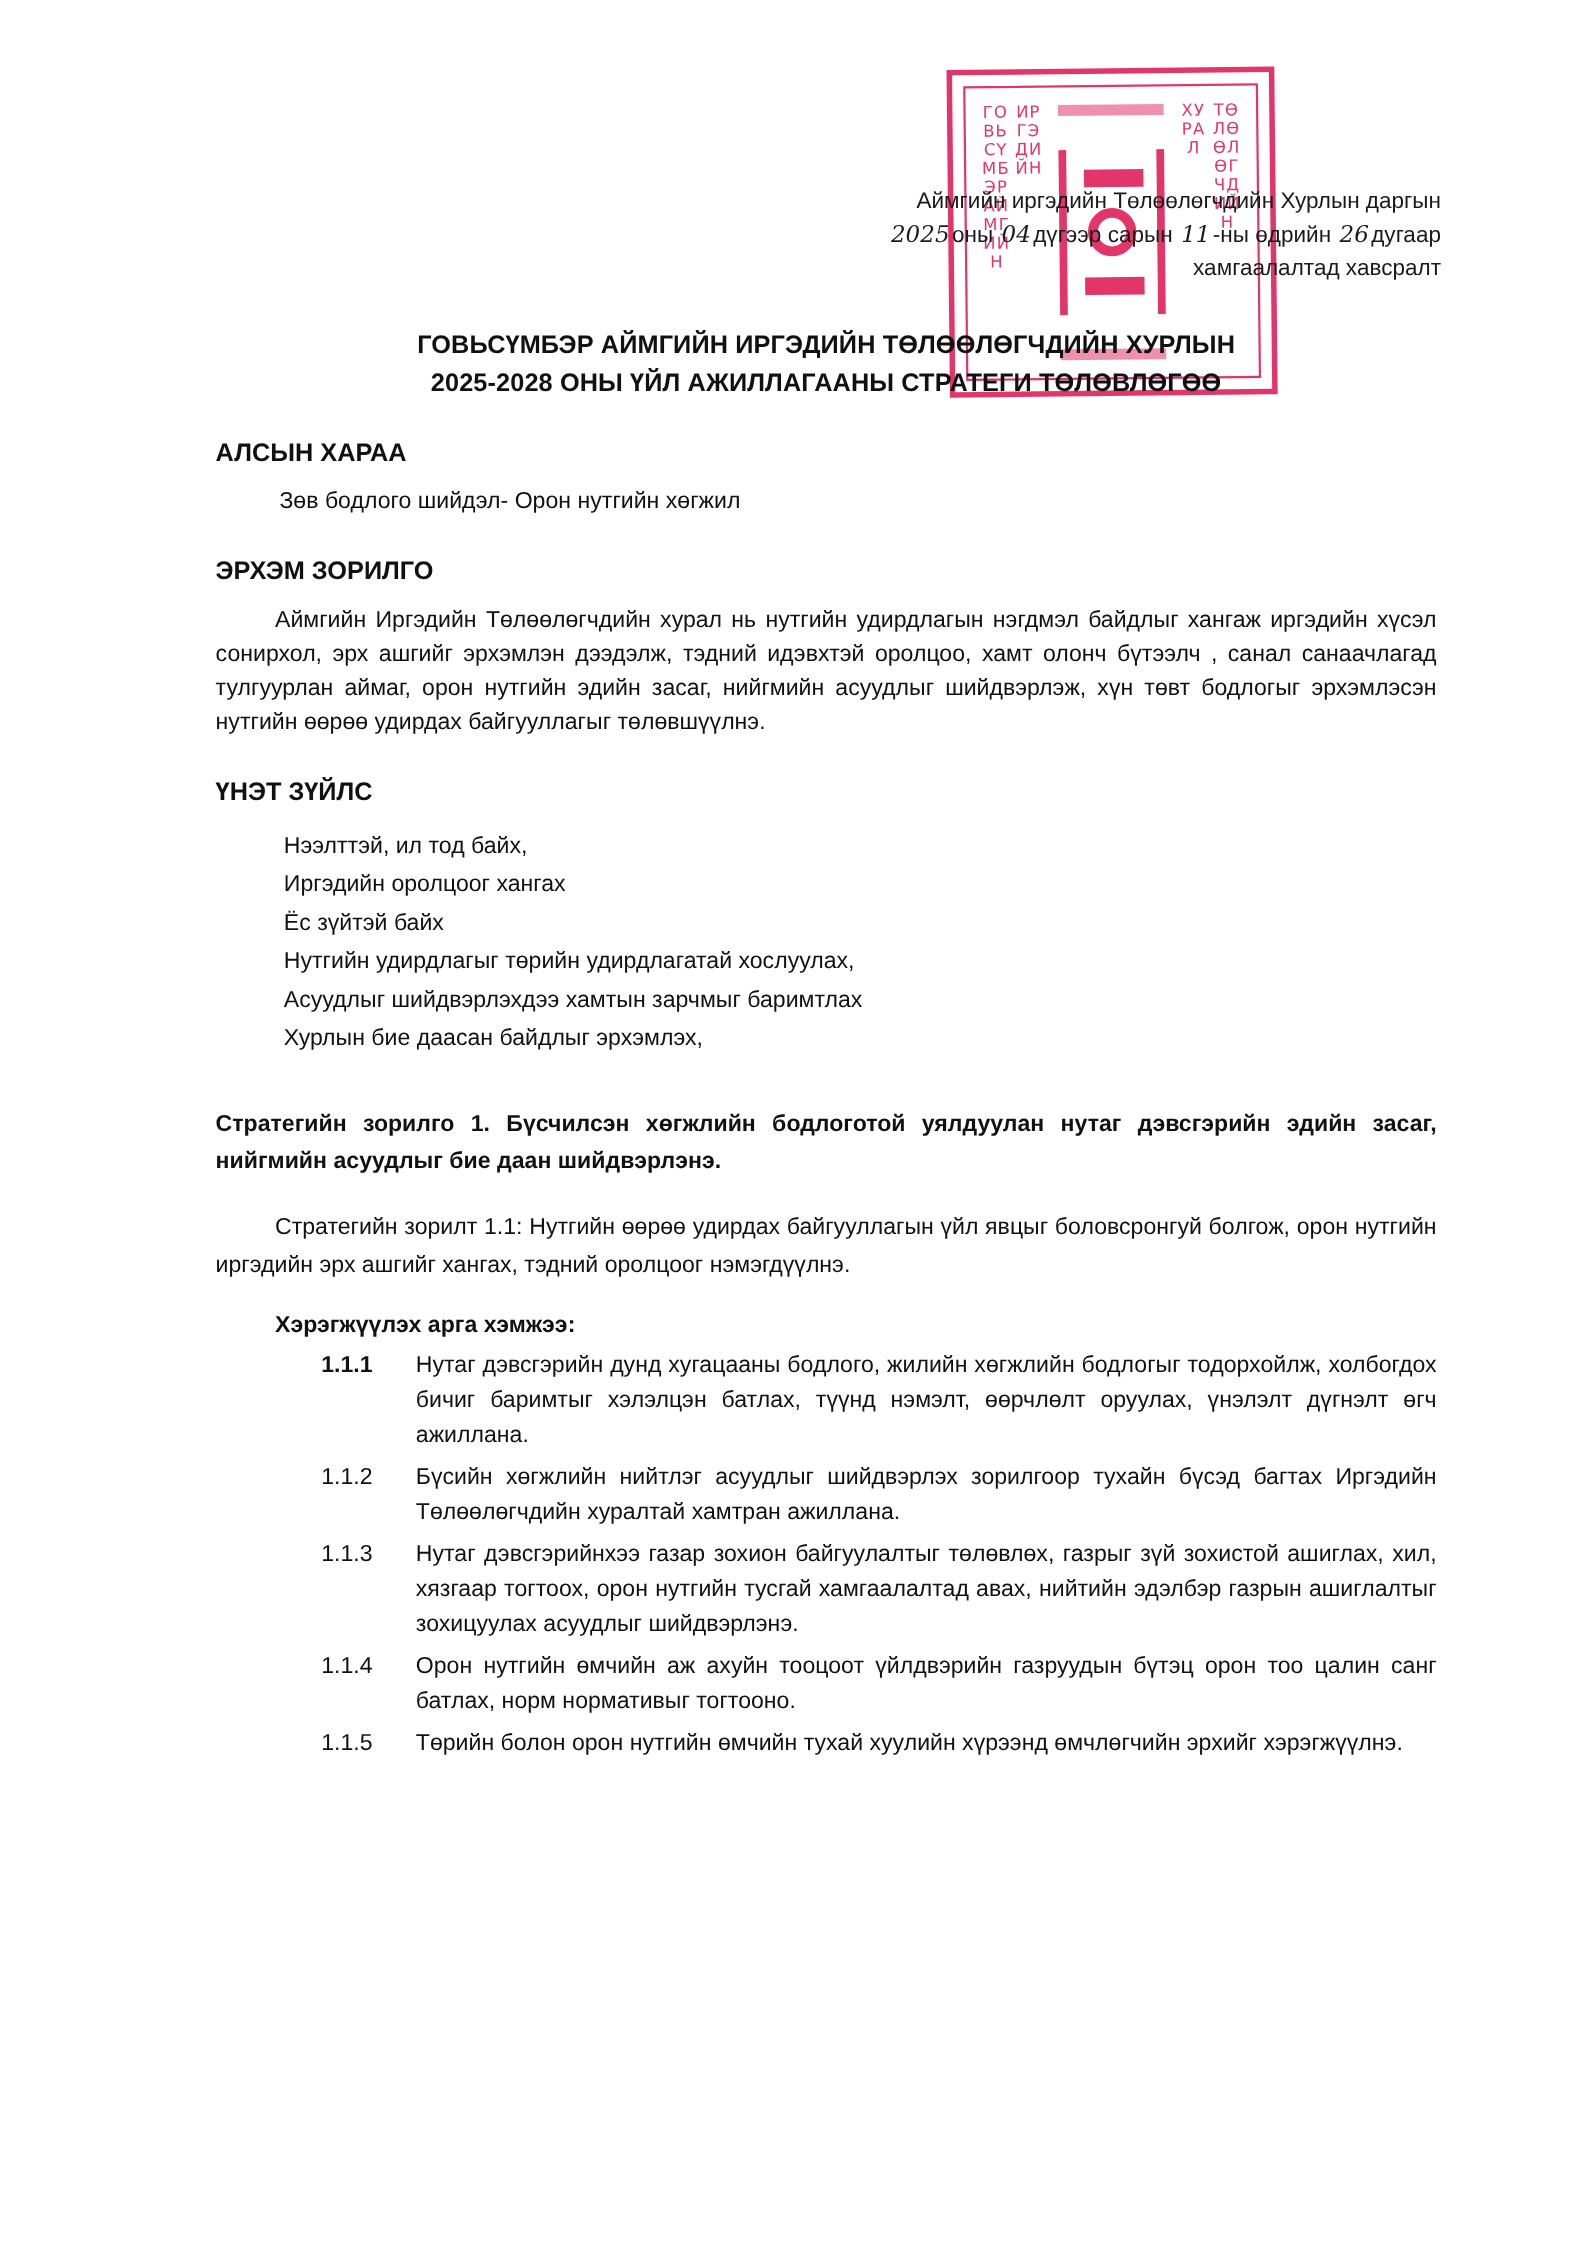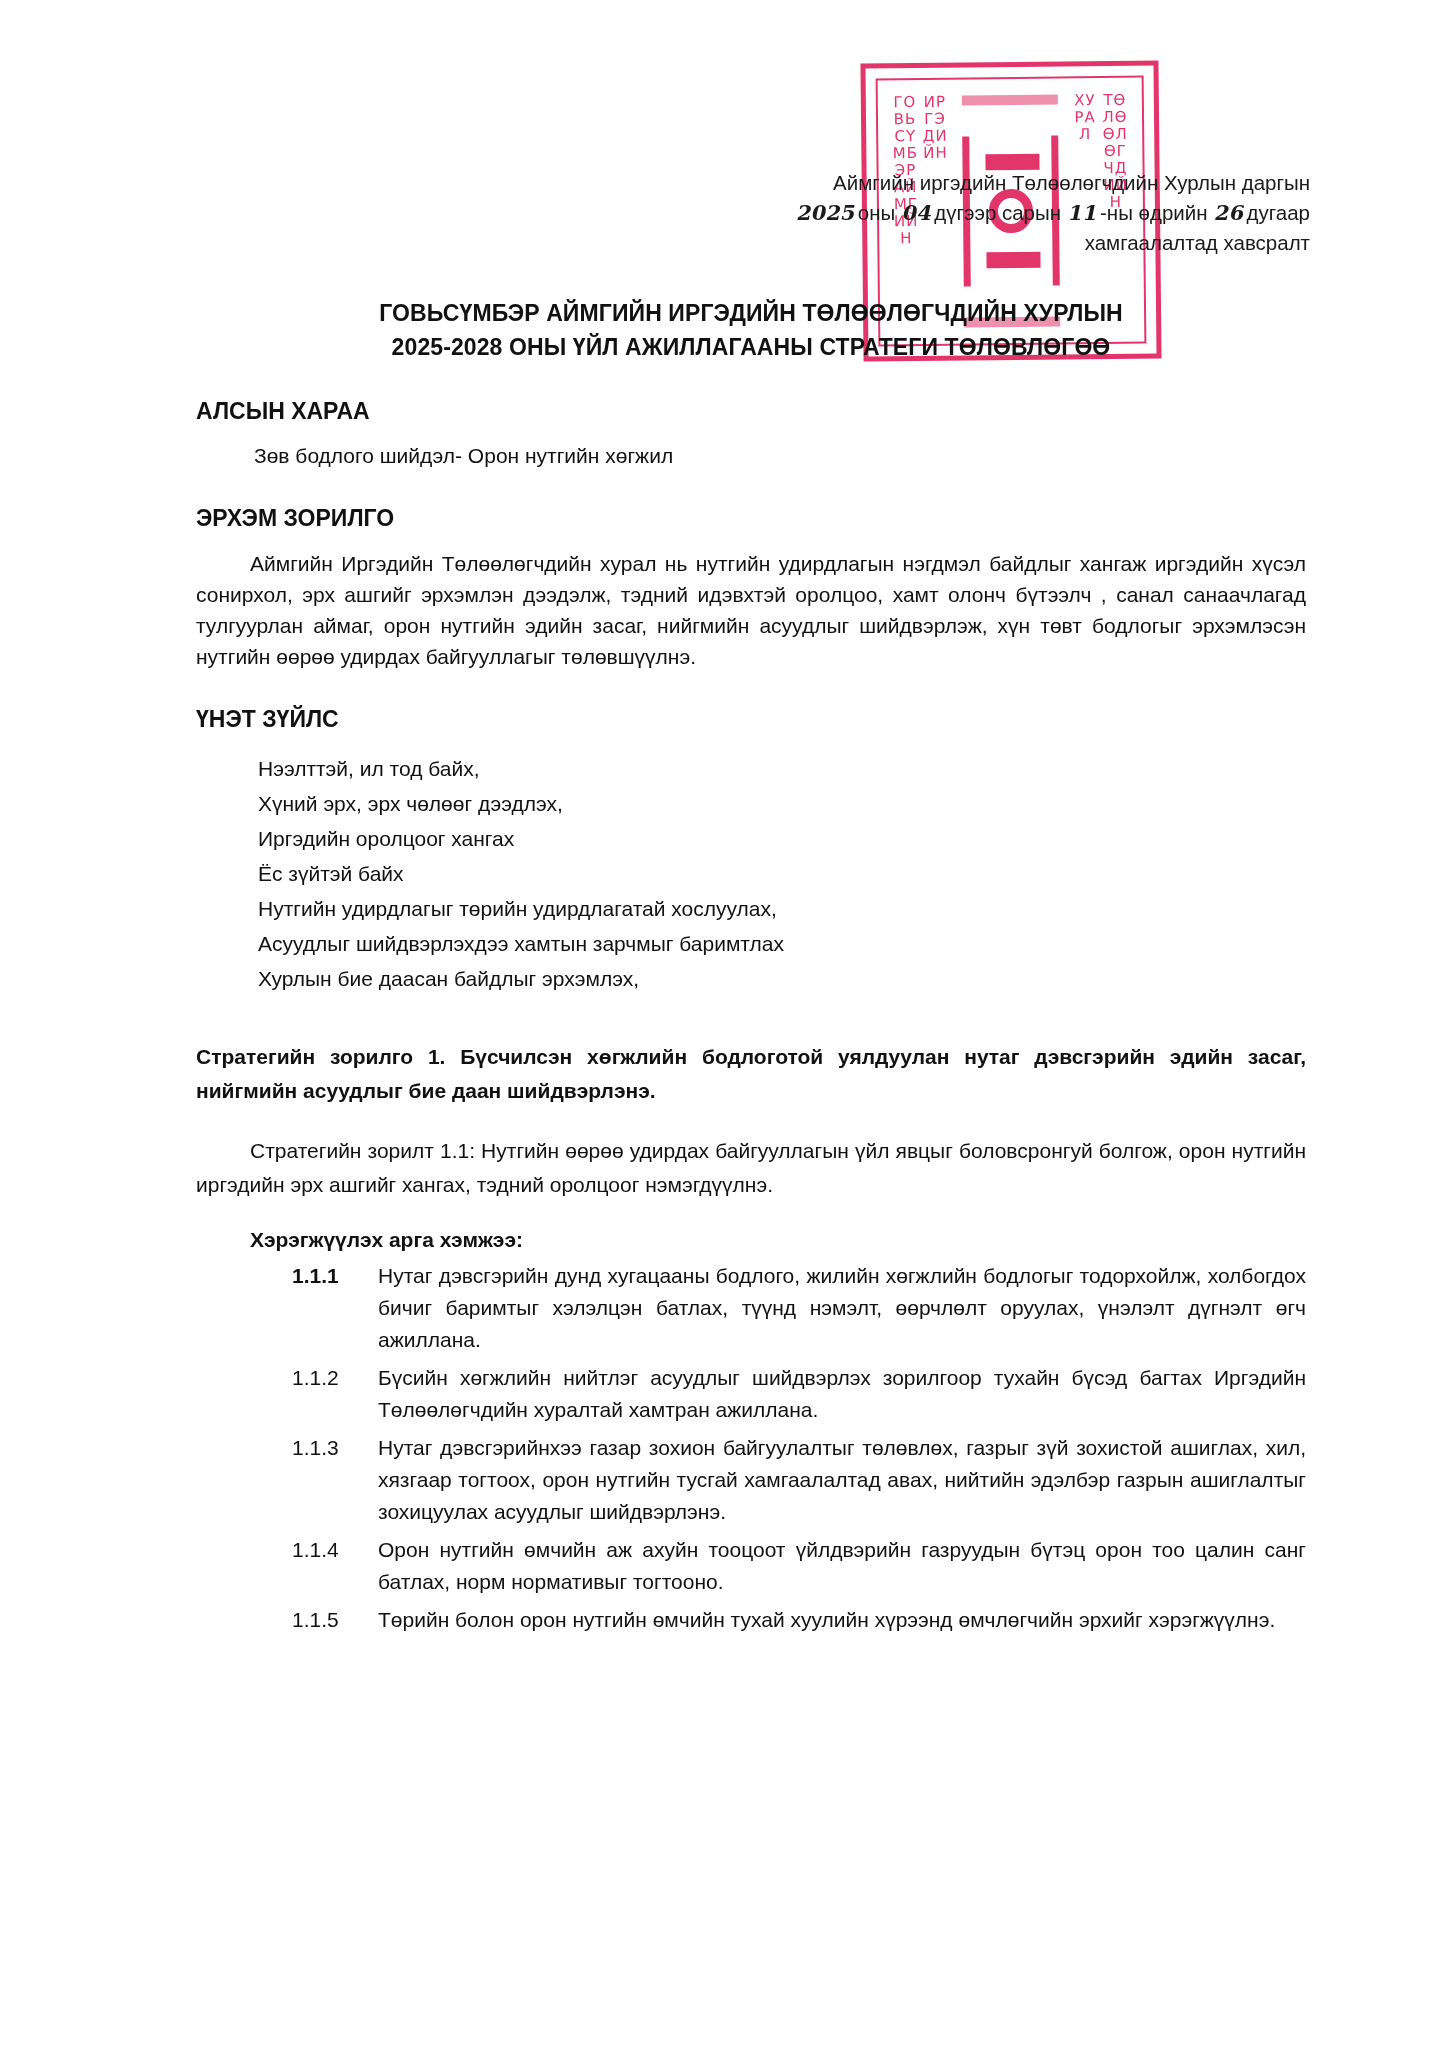--- a/index.html
+++ b/index.html
@@ -124,21 +124,21 @@
     text-align: right;
     font-size: 20.5px;
     line-height: 30px;
     color: #1a1a1a;
     z-index: 3;
   }
   .doc-header .hline { white-space: nowrap; }
   .handwriting {
     font-family: "DejaVu Serif", serif;
     font-style: italic;
-    font-weight: bold;
+    font-weight: normal;
     color: #1b1b1b;
     font-size: 21px;
     padding: 0 2px;
   }
 
   
   .doc-title {
     margin-top: 296px;
     text-align: center;
     font-weight: bold;
@@ -266,21 +266,20 @@
 
     <div class="section-head">АЛСЫН ХАРАА</div>
     <div class="vision-text">Зөв бодлого шийдэл- Орон нутгийн хөгжил</div>
 
     <div class="section-head">ЭРХЭМ ЗОРИЛГО</div>
     <div class="para">Аймгийн Иргэдийн Төлөөлөгчдийн хурал нь  нутгийн удирдлагын нэгдмэл  байдлыг хангаж иргэдийн хүсэл сонирхол, эрх ашгийг  эрхэмлэн дээдэлж, тэдний идэвхтэй оролцоо, хамт олонч бүтээлч , санал санаачлагад  тулгуурлан аймаг, орон нутгийн эдийн засаг, нийгмийн  асуудлыг шийдвэрлэж,  хүн төвт бодлогыг эрхэмлэсэн нутгийн өөрөө удирдах байгууллагыг төлөвшүүлнэ.</div>
 
     <div class="section-head">ҮНЭТ ЗҮЙЛС</div>
     <div class="values-list">
       <div>Нээлттэй, ил тод байх,</div>
-      <div>Хүний эрх, эрх чөлөөг дээдлэх,</div>
       <div>Иргэдийн оролцоог хангах</div>
       <div>Ёс зүйтэй байх</div>
       <div>Нутгийн удирдлагыг төрийн удирдлагатай  хослуулах,</div>
       <div>Асуудлыг шийдвэрлэхдээ хамтын зарчмыг баримтлах</div>
       <div>Хурлын бие даасан байдлыг эрхэмлэх,</div>
     </div>
 
     <div class="goal-block">Стратегийн зорилго 1.  Бүсчилсэн хөгжлийн бодлоготой уялдуулан нутаг дэвсгэрийн эдийн засаг, нийгмийн асуудлыг бие даан шийдвэрлэнэ.</div>
 
     <div class="target-para">

